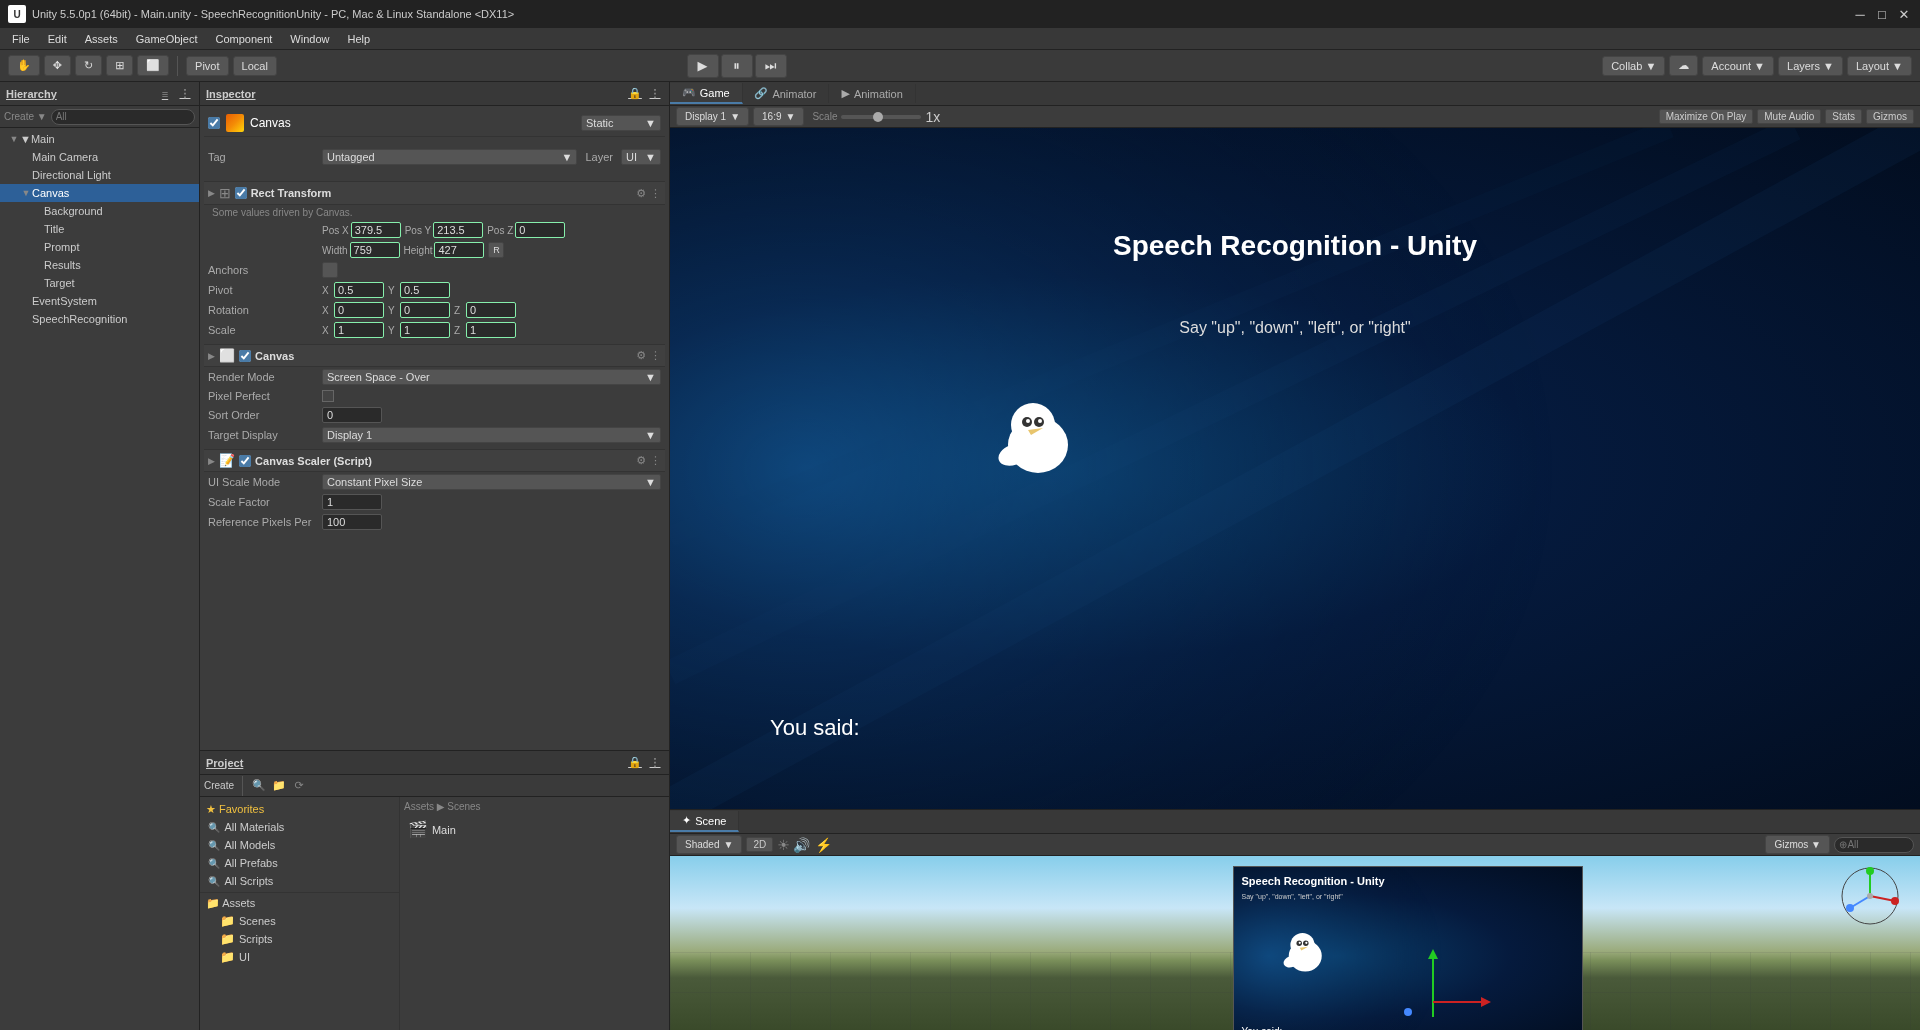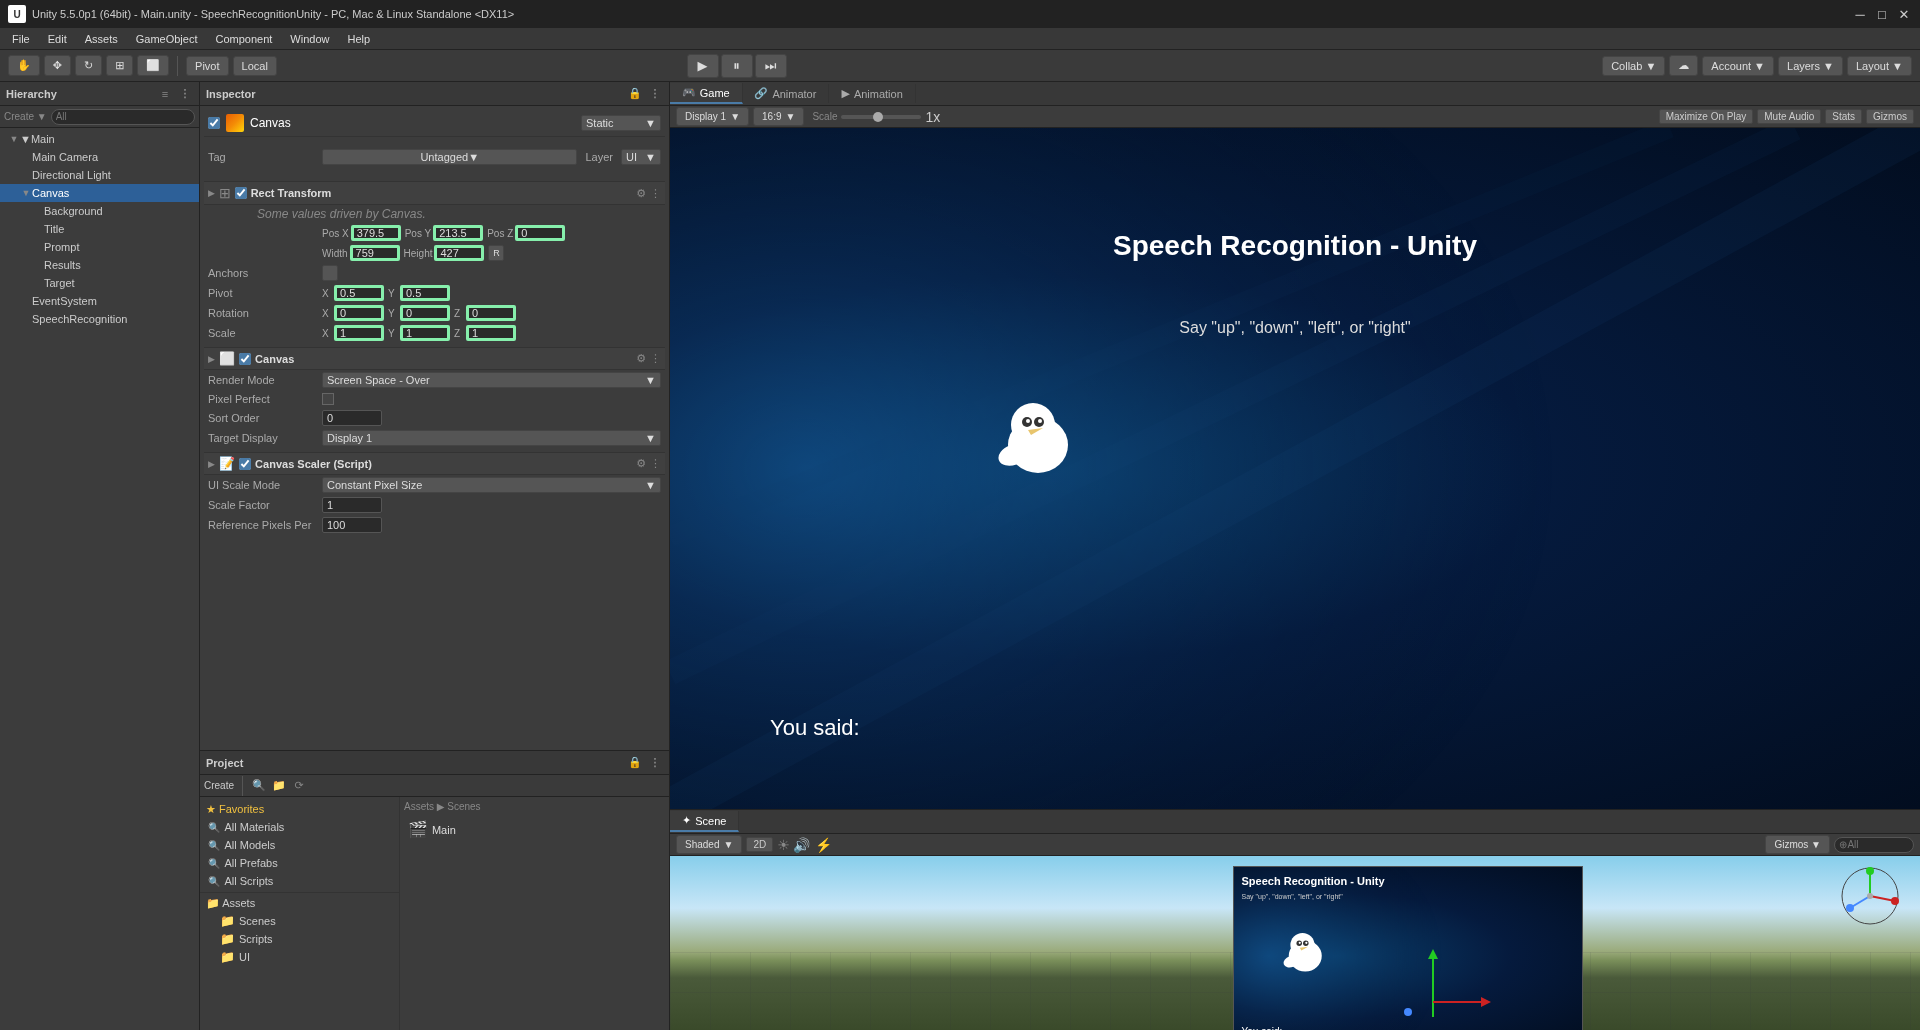--- a/index.html
+++ b/index.html
@@ -126,20 +126,21 @@
       height: 24px;
       background: #383838;
       display: flex;
       align-items: center;
       padding: 0 6px;
       font-size: 11px;
       font-weight: bold;
       color: #ccc;
       border-bottom: 1px solid #222;
       justify-content: space-between;
+      text-decoration: underline;
     }
     .panel-toolbar {
       height: 22px;
       background: #3a3a3a;
       display: flex;
       align-items: center;
       padding: 0 4px;
       gap: 4px;
       border-bottom: 1px solid #222;
     }
@@ -247,36 +248,36 @@
       align-items: center;
       padding: 3px 4px;
       background: #404040;
       border-top: 1px solid #333;
       border-bottom: 1px solid #333;
       margin-top: 4px;
       cursor: pointer;
       gap: 4px;
     }
     .section-title { font-size: 11px; font-weight: bold; color: #ddd; }
-    .note-text { color: #888; font-size: 12px; font-style: italic; padding: 2px 8px; margin-left: 45px; }
+    .note-text { color: #888; font-size: 10px; padding: 2px 8px; }
     .xyz-row {
       display: flex;
       gap: 4px;
       flex: 1;
     }
     .xyz-field {
       display: flex;
       align-items: center;
       gap: 2px;
     }
     .xyz-label { color: #aaa; font-size: 10px; min-width: 10px; }
     .xyz-input {
       width: 50px;
       background: #2a2a2a;
-      border: 3px solid #86efac;
+      border: 1px solid #86efac;
       border-radius: 2px;
       padding: 1px 3px;
       color: #ddd;
       font-size: 11px;
       height: 16px;
     }
     .r-btn {
       width: 16px; height: 16px;
       background: #555;
       border: 1px solid #444;
@@ -727,21 +728,21 @@
           <div class="component-icon"></div>
           <span class="inspector-title">Canvas</span>
           <div class="inspector-dropdown" style="width:80px">
             <span>Static</span> 
               <span>▼</span>
           </div>
         </div>
 
         <div class="inspector-row">
           <span class="inspector-label">Tag</span>
-          <div class="inspector-dropdown" style="flex:1;justify-content:center;">
+          <div class="inspector-dropdown" style="flex:1;">
             <span>Untagged</span> 
               <span>▼</span>
           </div>
           <span style="margin:12px 4px;color:#aaa;font-size:11px">Layer</span>
           <div class="inspector-dropdown" style="width:40px">
             <span>UI</span> 
               <span>▼</span>
           </div>
         </div>
 

